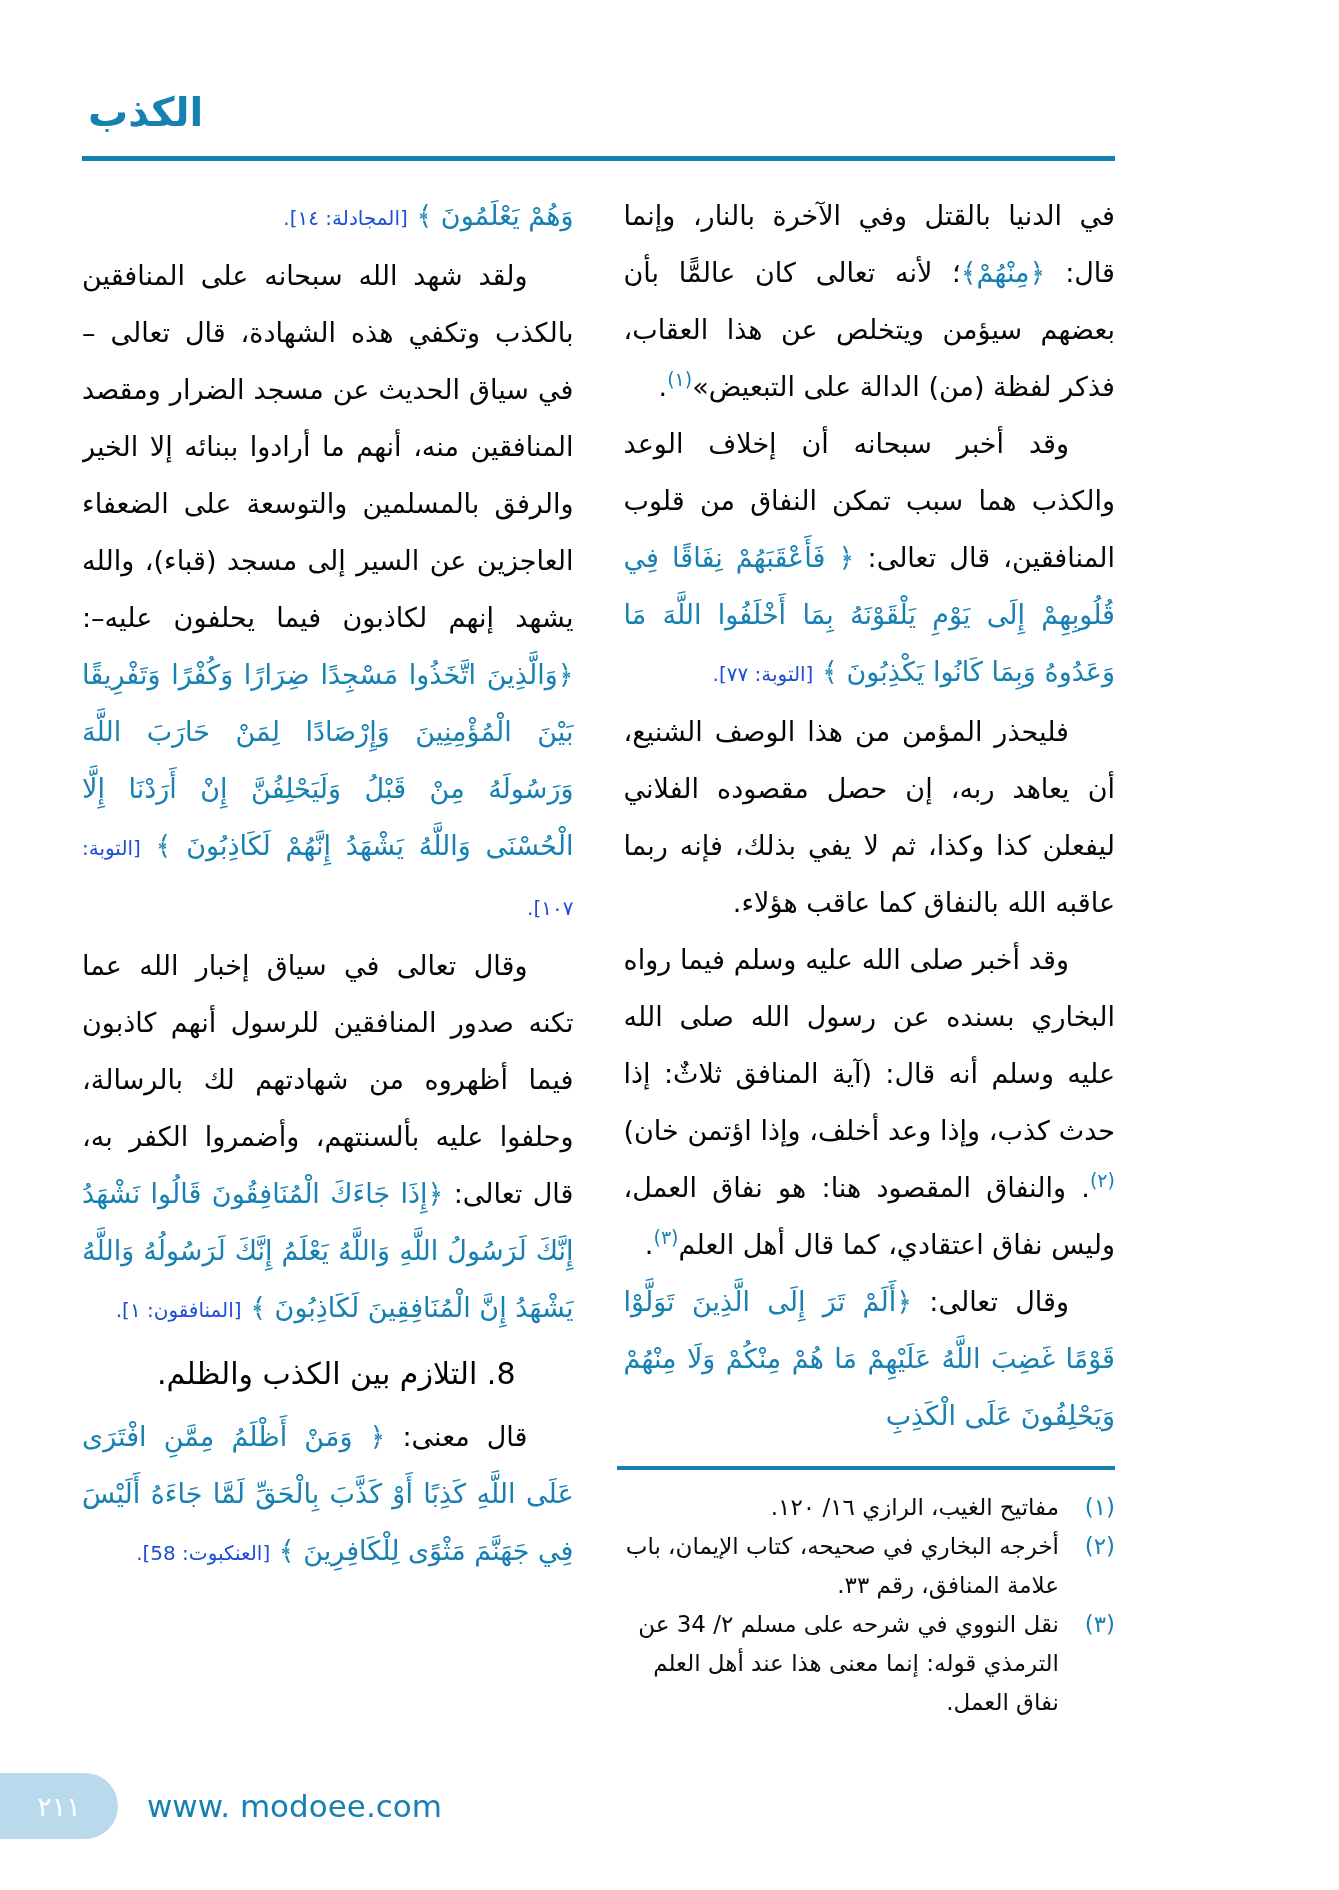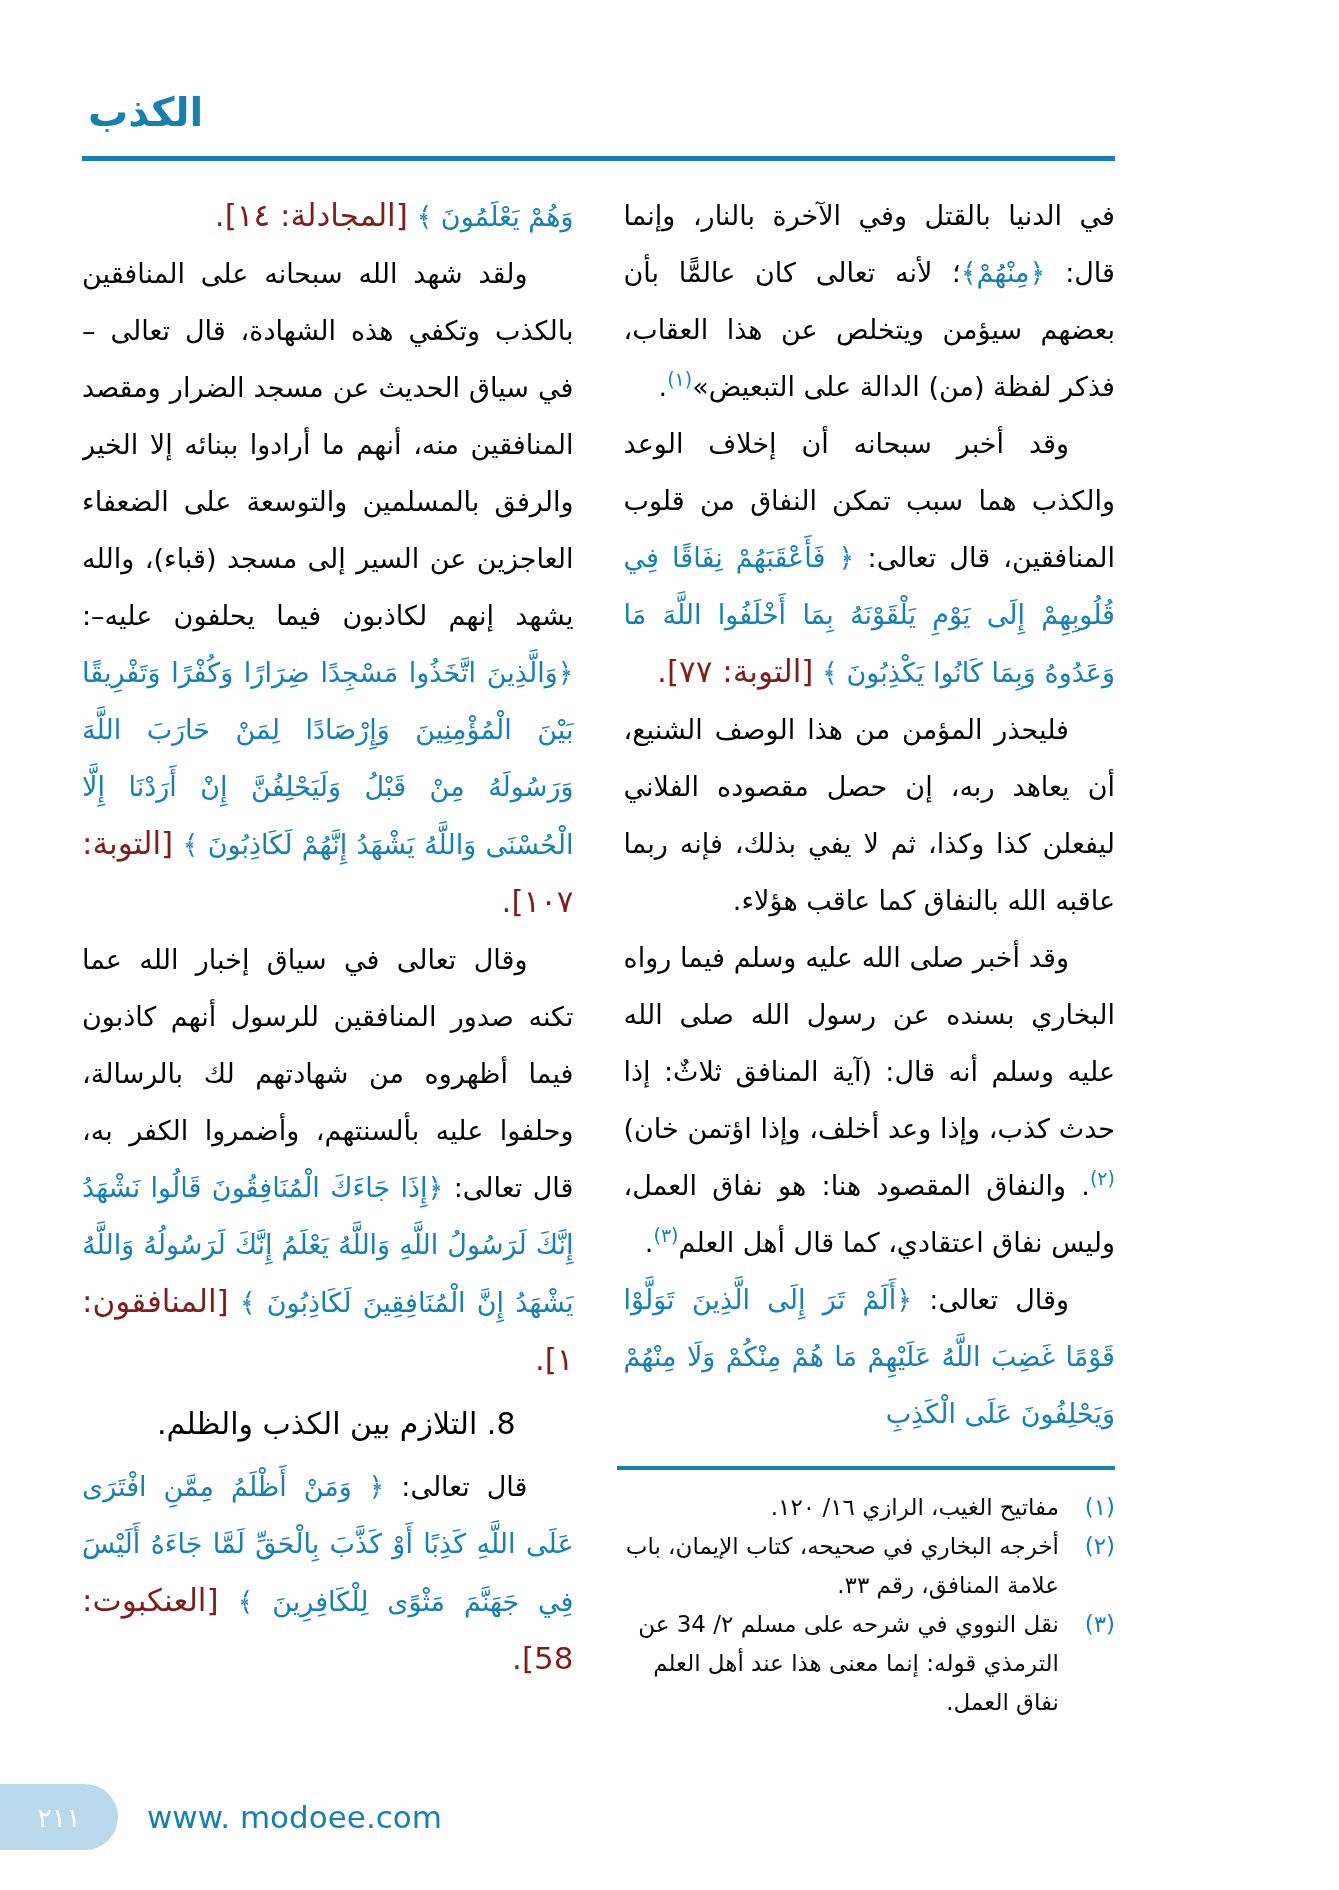--- a/index.html
+++ b/index.html
@@ -46,21 +46,21 @@
   }
   .para.indent{text-indent:46px;}
   .para.heading{
     font-size:30px;
     padding-right:58px;
     text-align:right;
     margin:6px 0;
   }
   .seg-text{color:#050505;}
   .seg-verse{color:var(--accent);}
-  .seg-ref{font-size:31px;color:#7f1d1d;}
+  .seg-ref{font-size:20px;color:#1d4ed8;}
   .seg-bold{font-weight:400;color:#000000;}
   .seg-fn{
     color:var(--accent);
     font-size:19px;
     vertical-align:super;
     line-height:0;
   }
   
   .fn-block{margin-top:auto;padding-bottom:10px;}
   .fn-rule{
@@ -74,21 +74,21 @@
     font-size:23px;
     line-height:39px;
     color:#0b0b0b;
     text-align:right;
   }
   .fn-num{flex:0 0 56px;color:var(--accent);}
   .fn-text{flex:1 1 auto;text-align:right;}
   
   .footer{
     position:absolute;
-    left:0;bottom:40px;
+    left:0;bottom:51px;
     display:flex;
     align-items:center;
   }
   .page-pill{
     width:118px;height:66px;
     background:var(--pill);
     border-radius:0 33px 33px 0;
     display:flex;align-items:center;justify-content:center;
   }
   .page-pill span{
@@ -138,21 +138,21 @@
             </div>
           </div>
       </div>
     </section>
     <section class="col col-left">
       <div class="paras" id="col-1">
           <p class="para"><span class="seg-verse">وَهُمْ يَعْلَمُونَ ﴾ </span><span class="seg-ref">[المجادلة: ١٤].</span></p>
           <p class="para indent"><span class="seg-text">ولقد شهد الله سبحانه على المنافقين بالكذب وتكفي هذه الشهادة، قال تعالى – في سياق الحديث عن مسجد الضرار ومقصد المنافقين منه، أنهم ما أرادوا ببنائه إلا الخير والرفق بالمسلمين والتوسعة على الضعفاء العاجزين عن السير إلى مسجد (قباء)، والله يشهد إنهم لكاذبون فيما يحلفون عليه–: </span><span class="seg-verse">﴿وَالَّذِينَ اتَّخَذُوا مَسْجِدًا ضِرَارًا وَكُفْرًا وَتَفْرِيقًا بَيْنَ الْمُؤْمِنِينَ وَإِرْصَادًا لِمَنْ حَارَبَ اللَّهَ وَرَسُولَهُ مِنْ قَبْلُ وَلَيَحْلِفُنَّ إِنْ أَرَدْنَا إِلَّا الْحُسْنَى وَاللَّهُ يَشْهَدُ إِنَّهُمْ لَكَاذِبُونَ ﴾ </span><span class="seg-ref">[التوبة: ١٠٧].</span></p>
           <p class="para indent"><span class="seg-text">وقال تعالى في سياق إخبار الله عما تكنه صدور المنافقين للرسول أنهم كاذبون فيما أظهروه من شهادتهم لك بالرسالة، وحلفوا عليه بألسنتهم، وأضمروا الكفر به، قال تعالى: </span><span class="seg-verse">﴿إِذَا جَاءَكَ الْمُنَافِقُونَ قَالُوا نَشْهَدُ إِنَّكَ لَرَسُولُ اللَّهِ وَاللَّهُ يَعْلَمُ إِنَّكَ لَرَسُولُهُ وَاللَّهُ يَشْهَدُ إِنَّ الْمُنَافِقِينَ لَكَاذِبُونَ ﴾ </span><span class="seg-ref">[المنافقون: ١].</span></p>
           <p class="para heading"><span class="seg-bold">8. التلازم بين الكذب والظلم.</span></p>
-          <p class="para indent"><span class="seg-text">قال تعالى: </span><span class="seg-verse">﴿ وَمَنْ أَظْلَمُ مِمَّنِ افْتَرَى عَلَى اللَّهِ كَذِبًا أَوْ كَذَّبَ بِالْحَقِّ لَمَّا جَاءَهُ أَلَيْسَ فِي جَهَنَّمَ مَثْوًى لِلْكَافِرِينَ ﴾ </span><span class="seg-ref">[العنكبوت: 58].</span></p>
+          <p class="para indent"><span class="seg-text">قال معنى: </span><span class="seg-verse">﴿ وَمَنْ أَظْلَمُ مِمَّنِ افْتَرَى عَلَى اللَّهِ كَذِبًا أَوْ كَذَّبَ بِالْحَقِّ لَمَّا جَاءَهُ أَلَيْسَ فِي جَهَنَّمَ مَثْوًى لِلْكَافِرِينَ ﴾ </span><span class="seg-ref">[العنكبوت: 58].</span></p>
         </div>
     </section>
   </div>
 
   <div class="footer">
     <div class="page-pill">
       <span>٢١١</span>
     </div>
     <div class="site">www. modoee.com</div>
   </div>

